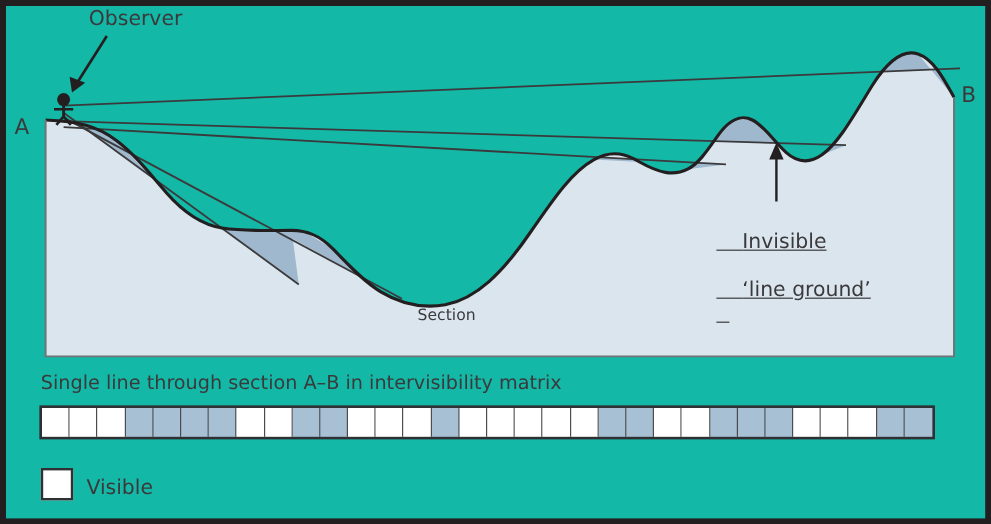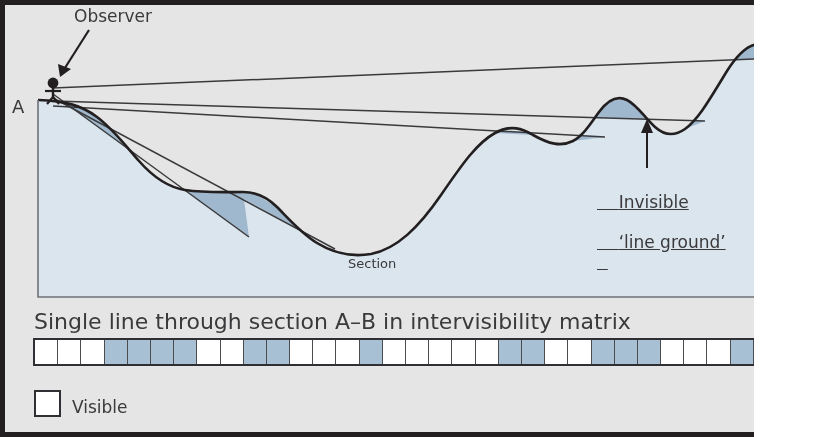--- a/index.html
+++ b/index.html
@@ -5,23 +5,23 @@
   html, body {
     margin: 0;
     padding: 0;
     background: #ffffff;
   }
   body {
     font-family: "DejaVu Sans", "Liberation Sans", sans-serif;
   }
   #figure {
     position: relative;
-    width: 754px;
+    width: 826px;
     height: 437px;
-    background: #e5e5e5;
+    background: #14b8a6;
     box-sizing: border-box;
     overflow: hidden;
   }
   .outer-border {
     position: absolute;
     left: 0;
     top: 0;
     width: 826px;
     height: 437px;
     box-sizing: border-box;
@@ -42,21 +42,21 @@
   }
   #observer-label { left: 74px; top: 6px; font-size: 17px; }
   #label-a { left: 12px; top: 96px; font-size: 18px; }
   #label-b { left: 801px; top: 69px; font-size: 18px; }
   #label-section { left: 348px; top: 256px; font-size: 13px; }
   #label-dead { left: 597px; top: 172px; font-size: 17px; text-decoration: underline; }
   #matrix-caption {
     position: absolute;
     left: 34px;
     top: 309px;
-    font-size: 22px;
+    font-size: 16px;
     color: #3a3a3c;
     white-space: pre;
   }
   #matrix-strip {
     position: absolute;
     left: 33px;
     top: 338px;
     height: 28px;
     display: flex;
     box-sizing: border-box;

